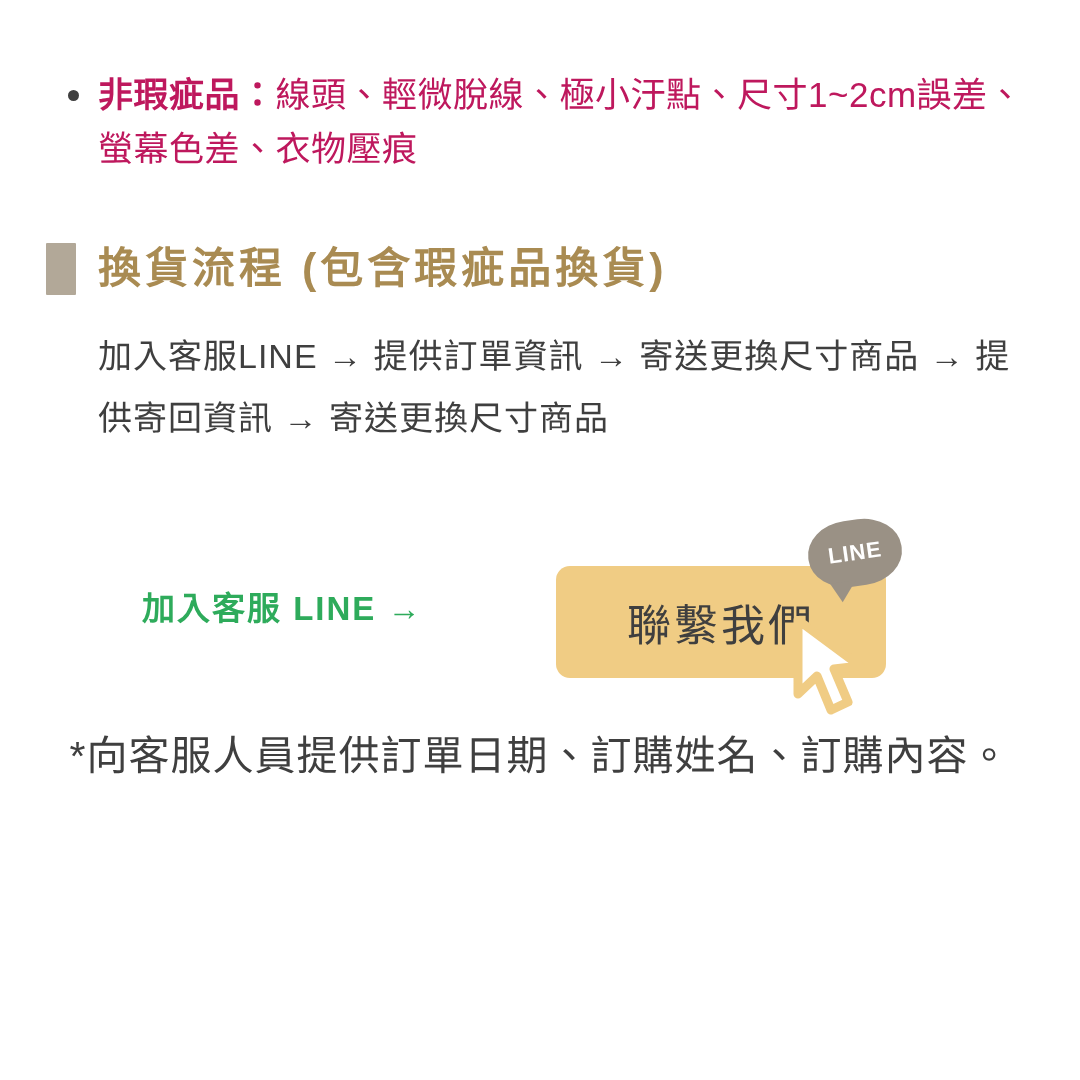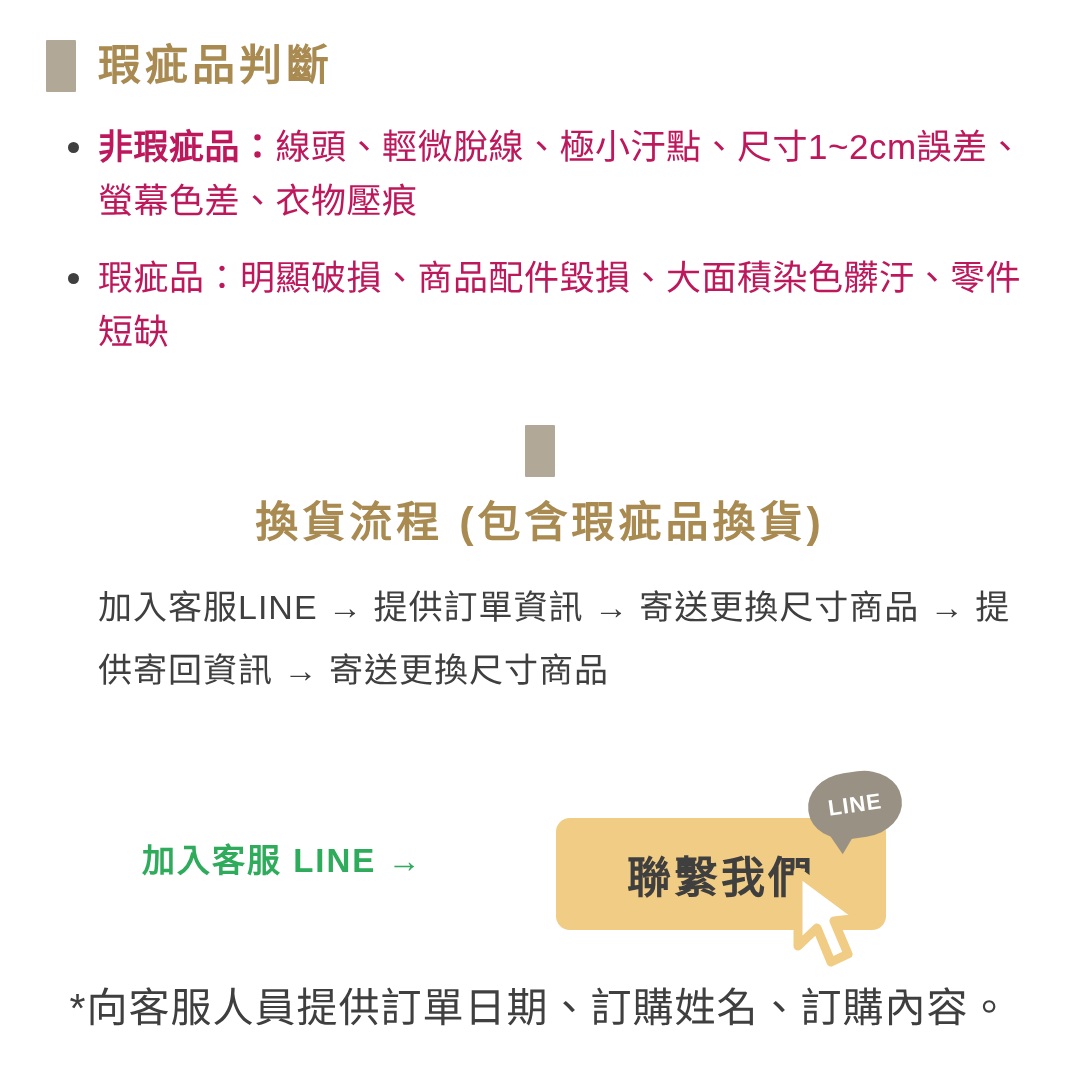--- a/index.html
+++ b/index.html
@@ -71,21 +71,20 @@
     background: #3f3f3f;
     border-radius: 50%;
   }
   .bullet-item b {
     font-weight: bold;
   }
 
   
   .section-head.second {
     margin-top: 66px;
-    flex-direction: column;
   }
   .flow-text {
     margin-top: 30px;
     padding-left: 52px;
     font-size: 34px;
     line-height: 1.85;
     color: #3f3f3f;
     letter-spacing: 1px;
   }
 
@@ -120,21 +119,21 @@
     width: 330px;
     height: 112px;
     background: #f0cc84;
     border-radius: 14px;
     display: flex;
     align-items: center;
     justify-content: center;
   }
   .cta-button span {
     font-size: 44px;
-    font-weight: bold;
+    font-weight: normal;
     color: #3f3f3f;
     letter-spacing: 3px;
   }
   .line-bubble {
     position: absolute;
     left: 252px;
     top: 0px;
     width: 94px;
     height: 66px;
     background: #9a9185;
@@ -174,31 +173,24 @@
     font-size: 41px;
     color: #3f3f3f;
     letter-spacing: 1px;
   }
 </style>
 </head>
 <body>
 
 <div class="page">
 
-  <div class="section-head">
-    <div class="head-marker"></div>
-    <div class="head-title">瑕疵品判斷</div>
-  </div>
 
   <ul class="bullets">
     <li class="bullet-item">
       <b>非瑕疵品：</b><span>線頭、輕微脫線、極小汙點、尺寸1~2cm誤差、螢幕色差、衣物壓痕</span>
-    </li>
-    <li class="bullet-item">
-      <b></b><span>瑕疵品：明顯破損、商品配件毀損、大面積染色髒汙、零件短缺</span>
     </li>
   </ul>
 
   <div class="section-head second">
     <div class="head-marker"></div>
     <div class="head-title">換貨流程 (包含瑕疵品換貨)</div>
   </div>
 
   <div class="flow-text">加入客服LINE → 提供訂單資訊 → 寄送更換尺寸商品 → 提供寄回資訊 → 寄送更換尺寸商品</div>
 

